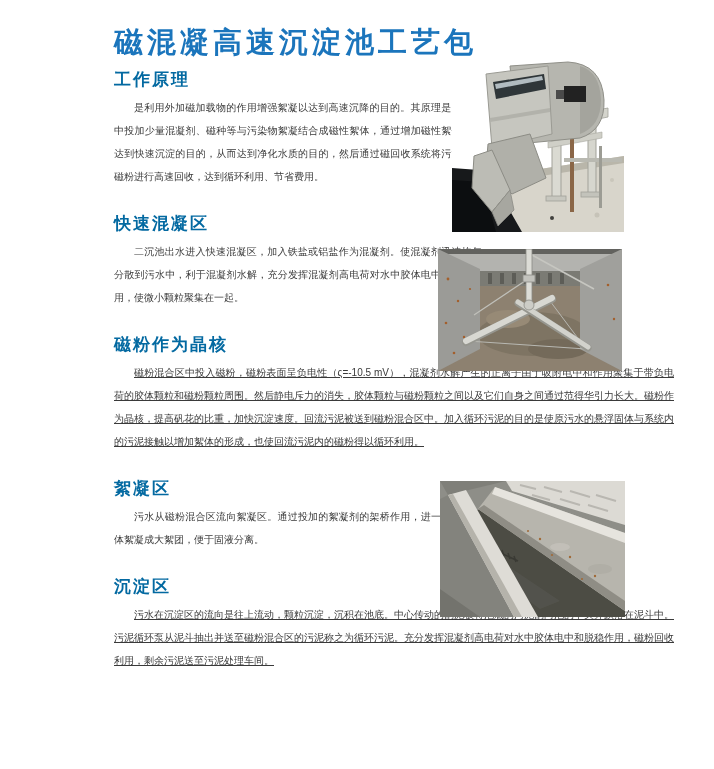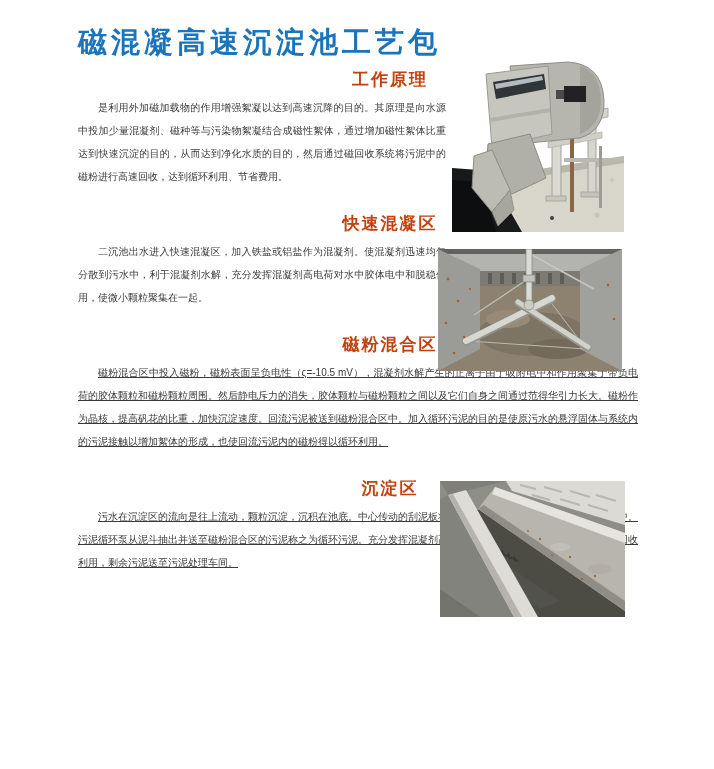--- a/index.html
+++ b/index.html
@@ -3,33 +3,32 @@
 <meta charset="utf-8">
 <style>
   html,body{margin:0;padding:0;background:#ffffff;}
   .page{
     position:relative;
     width:714px;height:769px;
     background:#ffffff;
     overflow:hidden;
     font-family:"Liberation Sans","DejaVu Sans",sans-serif;
   }
-  .content{padding:24px 12px 0 78px;}
+  .content{padding:24px 12px 0 78px;margin-left:36px;}
   h1.doc-title{
     margin:0 0 9px 0;
     font-size:29px;line-height:36px;
     font-weight:bold;letter-spacing:4px;
     color:#1b75bc;
   }
   h2.sec-heading{
     margin:0 0 5px 0;
     font-size:17px;line-height:22px;
     font-weight:bold;letter-spacing:2px;
-    color:#c2410c;
-    text-align:center;
+    color:#0369a1;
   }
   section{margin-top:25px;}
   section.first{margin-top:0;}
   p.body{
     margin:0;
     font-size:10px;line-height:23px;
     color:#3a3a3a;
     text-align:justify;
     text-indent:2em;
   }
@@ -53,24 +52,28 @@
       <h2 class="sec-heading">工作原理</h2>
       <p class="body narrow">是利用外加磁加载物的作用增强絮凝以达到高速沉降的目的。其原理是向水源中投加少量混凝剂、磁种等与污染物絮凝结合成磁性絮体，通过增加磁性絮体比重达到快速沉淀的目的，从而达到净化水质的目的，然后通过磁回收系统将污泥中的磁粉进行高速回收，达到循环利用、节省费用。</p>
     </section>
 
     <section>
       <h2 class="sec-heading">快速混凝区</h2>
       <p class="body narrow">二沉池出水进入快速混凝区，加入铁盐或铝盐作为混凝剂。使混凝剂迅速均匀分散到污水中，利于混凝剂水解，充分发挥混凝剂高电荷对水中胶体电中和脱稳作用，使微小颗粒聚集在一起。</p>
     </section>
 
     <section>
-      <h2 class="sec-heading">磁粉混合区</h2>
+      <h2 class="sec-heading">磁粉作为晶核</h2>
       <p class="body wide">磁粉混合区中投入磁粉，磁粉表面呈负电性（ς=-10.5 mV），混凝剂水解产生的正离子由于吸附电中和作用聚集于带负电荷的胶体颗粒和磁粉颗粒周围。然后静电斥力的消失，胶体颗粒与磁粉颗粒之间以及它们自身之间通过范得华引力长大。磁粉作为晶核，提高矾花的比重，加快沉淀速度。回流污泥被送到磁粉混合区中。加入循环污泥的目的是使原污水的悬浮固体与系统内的污泥接触以增加絮体的形成，也使回流污泥内的磁粉得以循环利用。</p>
     </section>
 
+    <section>
+      <h2 class="sec-heading">絮凝区</h2>
+      <p class="body narrow">污水从磁粉混合区流向絮凝区。通过投加的絮凝剂的架桥作用，进一步将凝聚体絮凝成大絮团，便于固液分离。</p>
+    </section>
 
     <section>
       <h2 class="sec-heading">沉淀区</h2>
       <p class="body wide">污水在沉淀区的流向是往上流动，颗粒沉淀，沉积在池底。中心传动的刮泥板将池底的污泥刮向池的中央并跌落在泥斗中。污泥循环泵从泥斗抽出并送至磁粉混合区的污泥称之为循环污泥。充分发挥混凝剂高电荷对水中胶体电中和脱稳作用，磁粉回收利用，剩余污泥送至污泥处理车间。</p>
     </section>
   </div>
 
   <figure class="photo" id="photo-separator">
     <svg viewBox="0 0 172 172">
       <rect x="0" y="0" width="172" height="172" fill="#ffffff"></rect>

